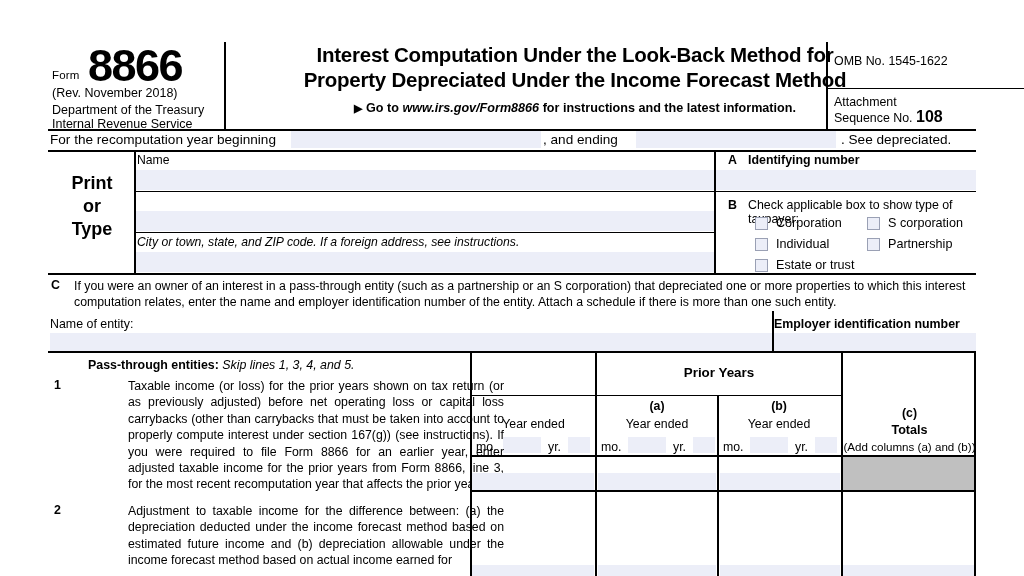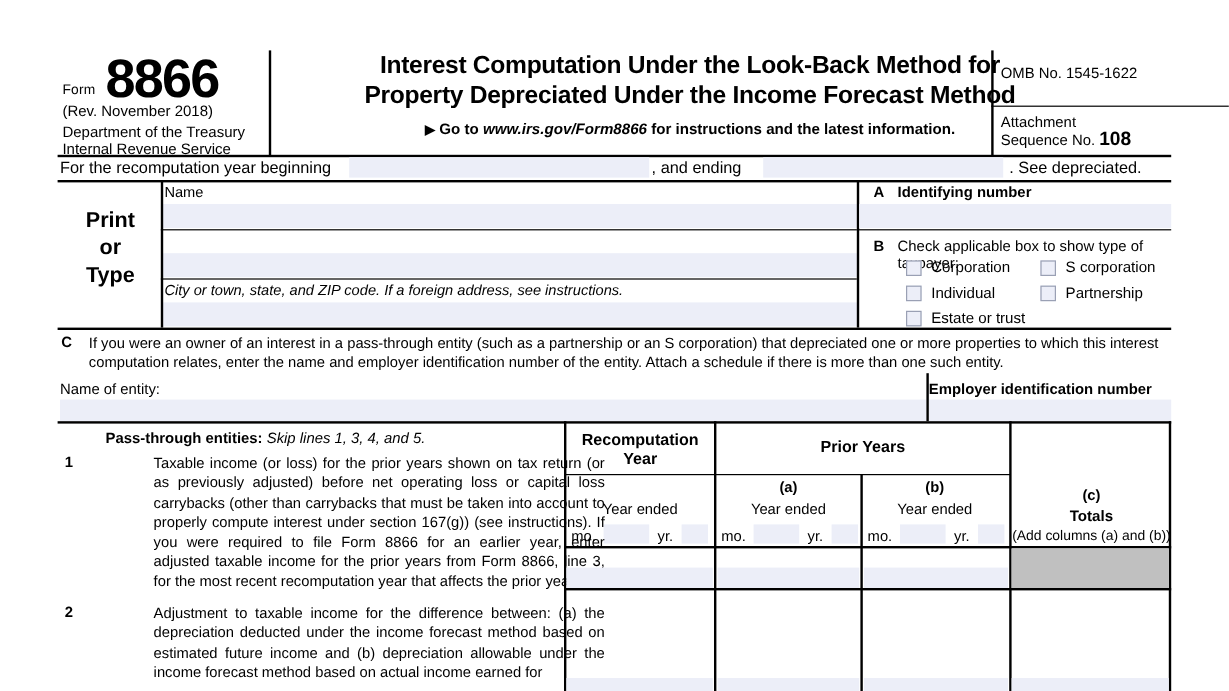--- a/index.html
+++ b/index.html
@@ -226,24 +226,20 @@
 
     <div class="einlbl">Employer identification number</div>
     <div class="abs fld" style="left:726px; top:58px; width:202px; height:18px;"></div>
 
     <div class="abs bk" style="left:724px; top:36px; width:1.5px; height:40px;"></div>
   </div>
   <div class="abs bk" style="left:48px; top:351px; width:928px; height:1.6px;"></div>
 
   <div class="abs" id="sched">
 
-    <div class="colhead ch-main" style="left:424px; top:8px; width:123px;">
-      <span>Recomputation</span><br>
-      <span>Year</span>
-    </div>
     <div class="colhead ch-main" style="left:549px; top:14px; width:244px;">Prior Years</div>
 
     <div class="colhead ch-ab" style="left:549px; top:48px; width:120px;">(a)</div>
     <div class="colhead ch-sub" style="left:549px; top:66px; width:120px;">Year ended</div>
     <div class="moyr" style="left:553px; top:89px;">mo.</div>
     <div class="abs fld" style="left:580px; top:86px; width:38px; height:16px;"></div>
     <div class="moyr" style="left:625px; top:89px;">yr.</div>
     <div class="abs fld" style="left:645px; top:86px; width:22px; height:16px;"></div>
 
     <div class="colhead ch-ab" style="left:671px; top:48px; width:120px;">(b)</div>

